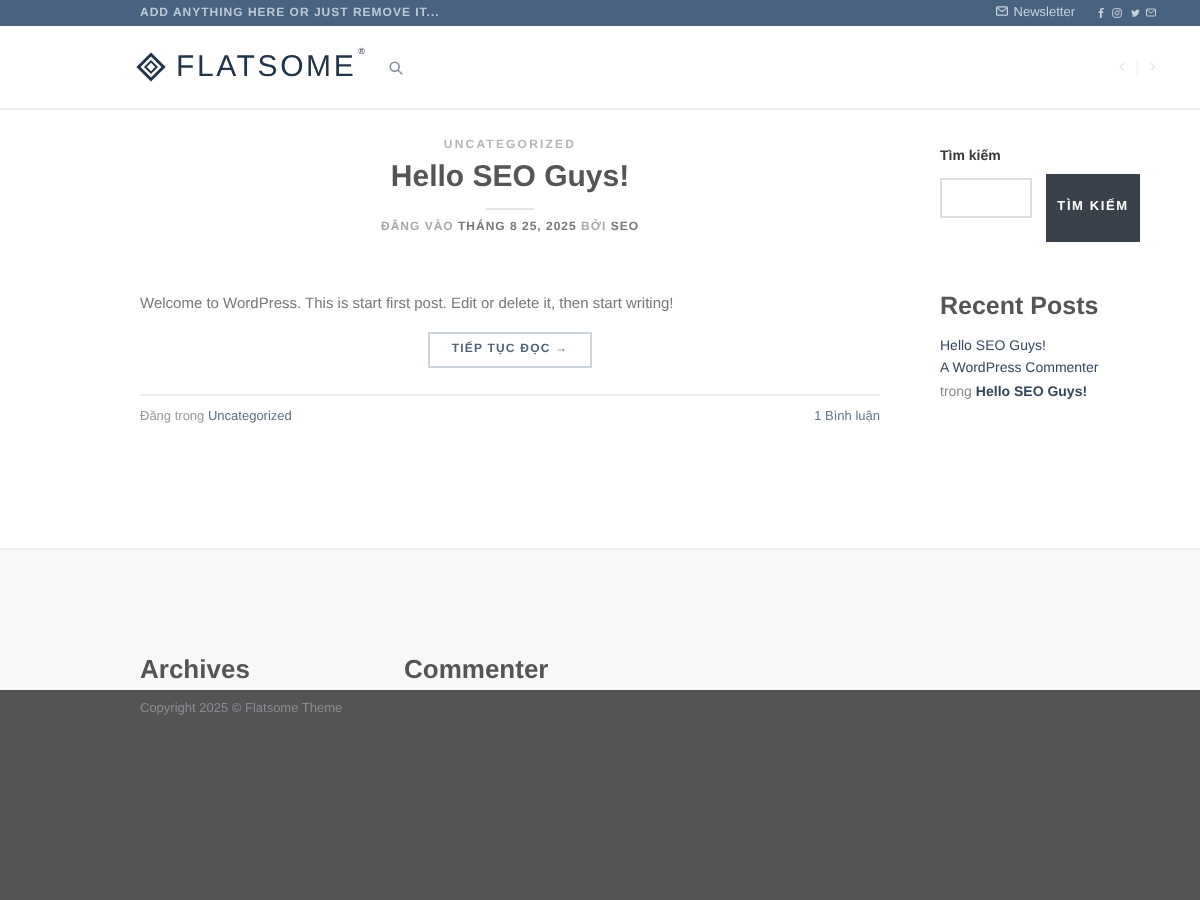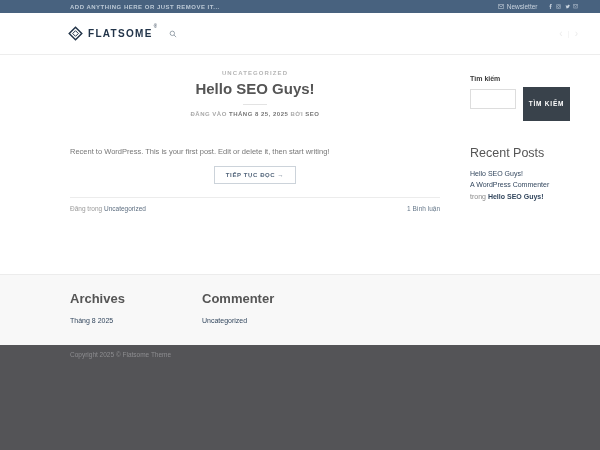--- a/index.html
+++ b/index.html
@@ -28,21 +28,21 @@
   .social-icons { display:flex; align-items:center; gap:3.5px; }
   .social-icons svg { display:block; }
   
   .header {
     height:42px; background:#ffffff; border-bottom:1px solid #ededed; flex:0 0 auto;
     display:flex; align-items:center; padding:0 22px 0 68px;
   }
   .logo { display:flex; align-items:center; gap:5px; cursor:pointer; }
   .logo svg { display:block; }
   .site-name {
-    font-size:10px; font-weight:bold; color:#223449; letter-spacing:1.3px;
+    font-size:15px; font-weight:normal; color:#223449; letter-spacing:1.3px;
   }
   .reg-mark { font-size:4.5px; color:#223449; align-self:flex-start; margin:-2px 0 0 -4px; }
   .header-search { margin-left:12px; cursor:pointer; display:flex; align-items:center; }
   .header-right {
     margin-left:auto; display:flex; align-items:center; gap:5px;
     color:#ebebeb; font-size:10px;
   }
   .header-right .sep { color:#f1f1f1; font-size:8px; }
   
   .content {
@@ -86,36 +86,36 @@
     flex:1; width:40px; height:20px; margin-top:2px;
     border:1px solid #dddddd; background:#fff; outline:none;
     font-family:"Liberation Sans", sans-serif; font-size:7px; padding:0 3px;
   }
   .search-btn {
     width:47px; height:34px; background:#39424b; border:none; color:#ffffff;
     font-family:"Liberation Sans", sans-serif;
     font-size:6.5px; font-weight:bold; letter-spacing:.8px; line-height:1.5;
     cursor:pointer;
   }
-  .widget-title { font-size:12.5px; font-weight:normal; color:#555555; }
+  .widget-title { font-size:12.5px; font-weight:bold; color:#555555; }
   .wt-posts { margin:25px 0 9px; }
   .wt-comments { margin:13px 0 9px; }
   .sidebar-link {
     display:block; font-size:7px; color:#33475e; text-decoration:none;
     cursor:pointer; line-height:1.5;
   }
   .comment-line2 { font-size:7px; color:#8a8a8a; margin-top:3px; }
   .comment-post-link { color:#33475e; font-weight:bold; text-decoration:none; cursor:pointer; }
   
   .footer-widgets {
     height:71px; background:#f8f8f8; border-top:1px solid #ececec; flex:0 0 auto;
     display:flex; padding:16px 0 0 70px;
   }
   .fw-col { width:132px; }
-  .fw-title { font-size:13px; font-weight:bold; color:#555555; }
+  .fw-title { font-size:13px; font-weight:bold; color:#555555;margin-top:36px; }
   .fw-link {
     display:block; margin-top:11px; font-size:7px; color:#33475e;
     text-decoration:none; cursor:pointer;
   }
   
   .abs-footer { flex:1 1 auto; background:#545457; padding:6px 0 0 70px; }
   .copyright { font-size:6.5px; color:#8d8d90; }
 </style>
 </head>
 <body>
@@ -191,21 +191,21 @@
       <div class="post-category">UNCATEGORIZED</div>
       <div class="post-title">Hello SEO Guys!</div>
       <div class="title-divider"></div>
       <div class="post-meta">
         <span>ĐĂNG VÀO</span>
         <span class="strong">THÁNG 8 25, 2025</span>
         <span>BỞI</span>
         <span class="strong">SEO</span>
       </div>
     </div>
-    <div class="post-excerpt">Recent to WordPress. This is your first post. Edit or delete it, then start writing!</div>
+    <div class="post-excerpt">Welcome to WordPress. This is start first post. Edit or delete it, then start writing!</div>
     <button class="read-more">TIẾP TỤC ĐỌC →</button>
     <div class="post-footer">
       <span>
         <span>Đăng trong</span>
         <a class="posted-in-cat">Uncategorized</a>
       </span>
       <a class="comments-link">1 Bình luận</a>
     </div>
   </div>
 

